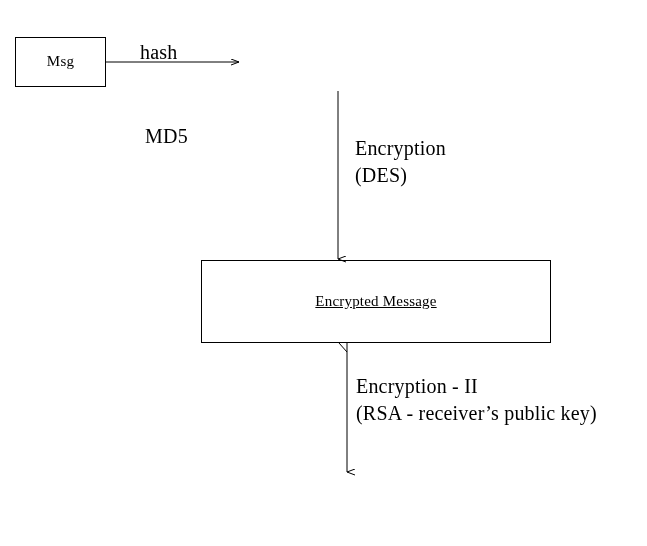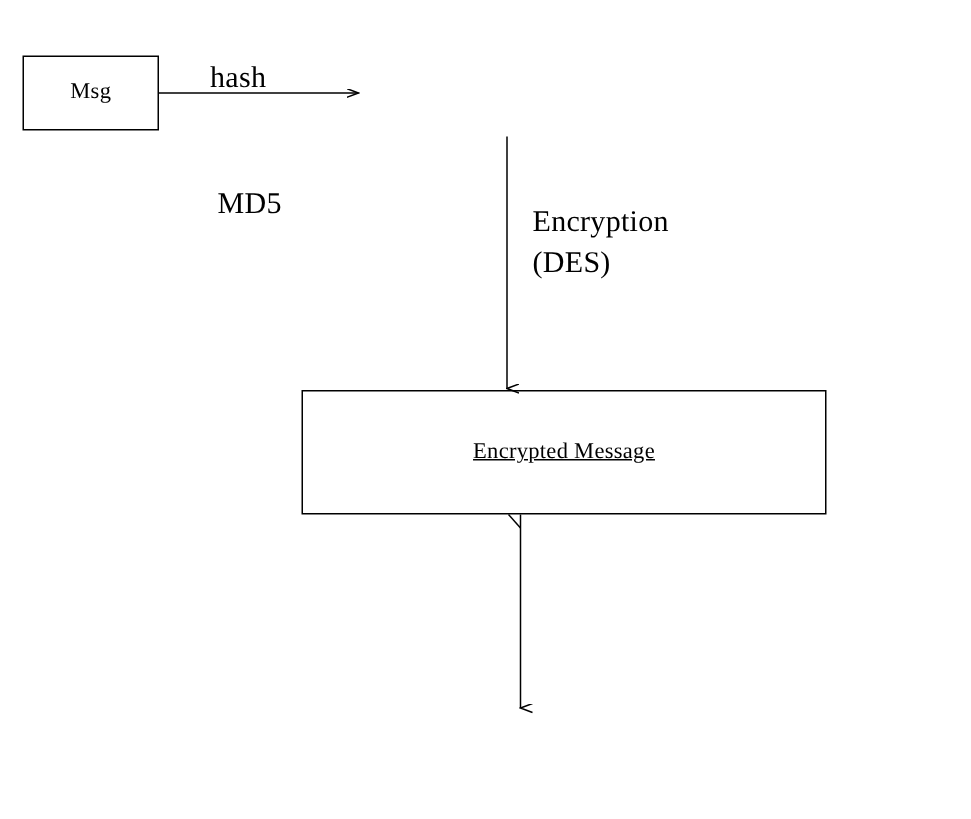--- a/index.html
+++ b/index.html
@@ -100,14 +100,18 @@
 
   <div class="edge-label" id="label-hash">hash</div>
 
   <div class="edge-label" id="label-md5">MD5</div>
 
   <div class="edge-label" id="label-des">
     <div>Encryption</div>
     <div>(DES)</div>
   </div>
 
+  <div class="edge-label" id="label-rsa">
+    <div>Encryption - II</div>
+    <div>(RSA - receiver’s public key)</div>
+  </div>
 
 </div>
 
 </body></html>

